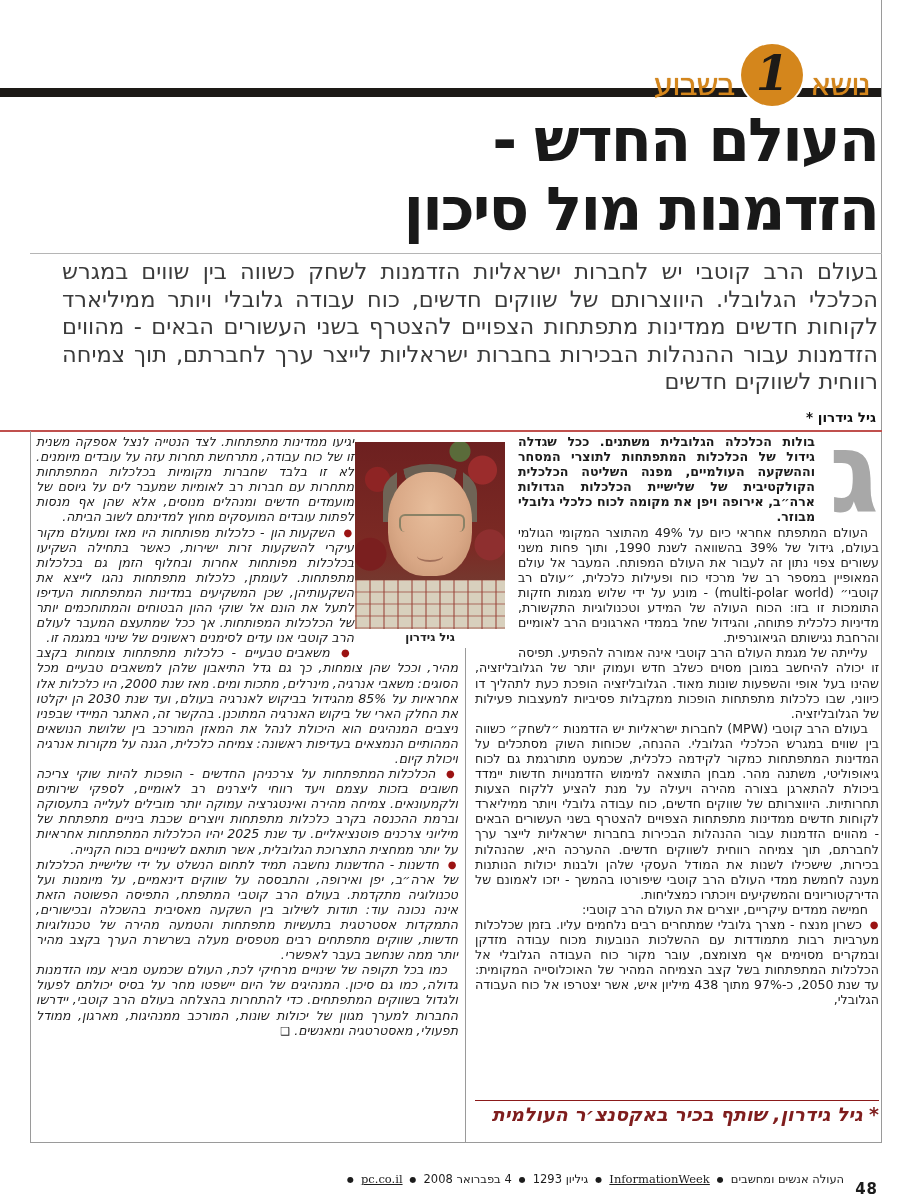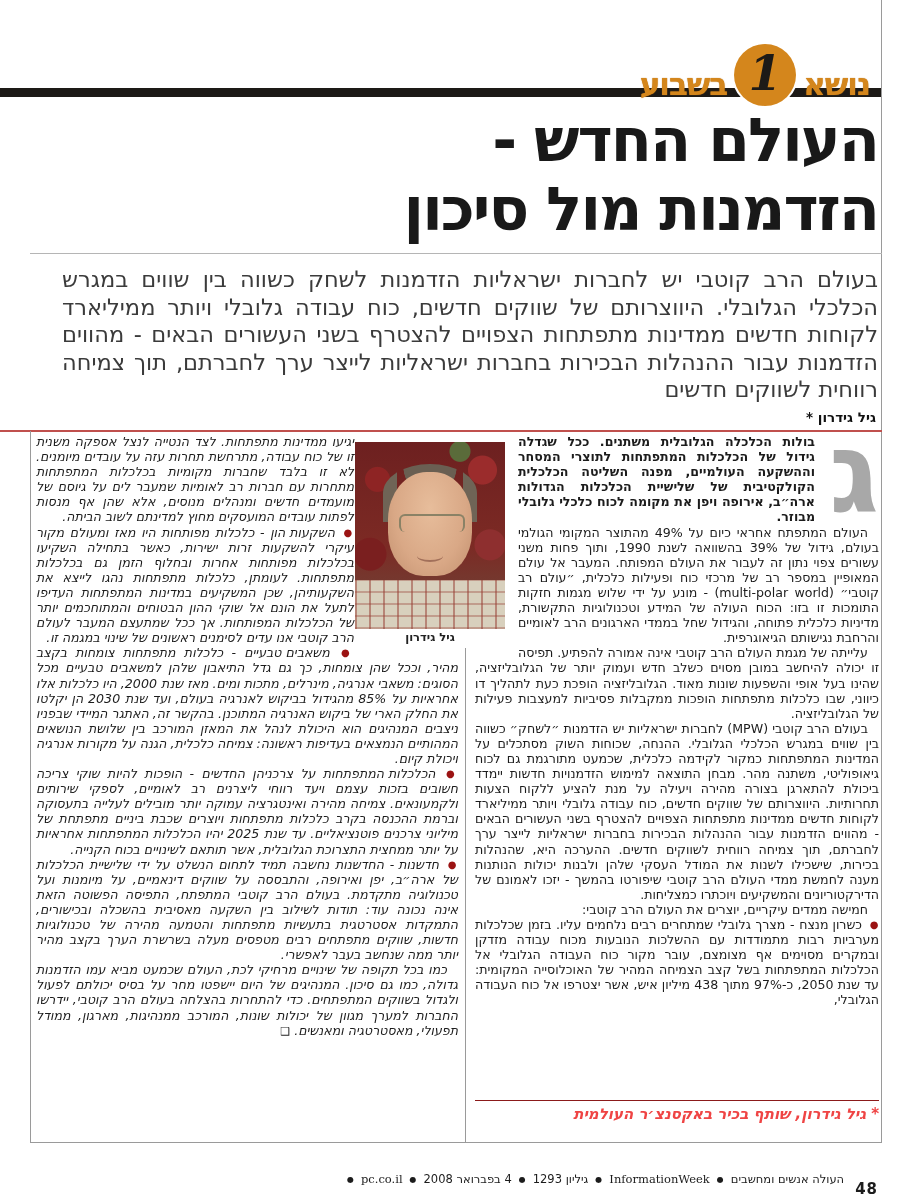--- a/index.html
+++ b/index.html
@@ -2,31 +2,31 @@
 <html lang="he" dir="rtl"><head>
 <meta charset="utf-8">
 <style>
   html,body{margin:0;padding:0;background:#e8e8e8;}
   .page{position:relative;width:900px;height:1202px;background:#ffffff;margin:0 auto;
         font-family:"DejaVu Sans",sans-serif;direction:rtl;overflow:hidden;color:#1c1c1c;}
   
   .topbar{position:absolute;left:0;top:88px;width:882px;height:9px;background:#1d1a17;}
   .vrule-right{position:absolute;left:881px;top:0;width:1px;height:1142px;background:#9a9a9a;}
   .logo{position:absolute;top:40px;right:30px;height:66px;display:flex;align-items:flex-end;gap:7px;z-index:3;}
-  .logo .word{font-weight:700;font-size:31px;line-height:1;color:#d4861c;padding-bottom:6px;
+  .logo .word{font-weight:400;font-size:31px;line-height:1;color:#d4861c;padding-bottom:6px;
               letter-spacing:-1px;text-shadow:0 0 1px #b36d10;}
   .logo .disc{width:62px;height:62px;border-radius:50%;background:#d4861c;display:flex;
               align-items:center;justify-content:center;box-shadow:0 0 0 2px #fff;}
   .logo .disc span{font-family:"DejaVu Serif",serif;font-style:italic;font-weight:bold;
                    font-size:48px;line-height:1;color:#1d1a17;transform:translateY(-2px);}
   
   .headline{position:absolute;top:106px;right:22px;left:40px;text-align:right;
             font-weight:800;font-size:60px;line-height:69px;color:#191919;letter-spacing:-2px;}
   .hl-rule{position:absolute;left:30px;top:253px;width:852px;height:1px;background:#b5b5b5;}
-  .deck{position:absolute;top:266px;right:22px;width:816px;font-size:22.5px;line-height:27.5px;
+  .deck{position:absolute;top:258px;right:22px;width:816px;font-size:22.5px;line-height:27.5px;
         color:#3b3b3b;text-align:justify;}
   .byline{position:absolute;top:409px;right:24px;font-size:13.5px;font-weight:bold;color:#111;}
   .red-rule{position:absolute;left:0px;top:430px;width:882px;height:2px;background:#c0504d;}
   
   .vrule-left{position:absolute;left:30px;top:431px;width:1px;height:711px;background:#9a9a9a;}
   .hrule-bottom{position:absolute;left:30px;top:1142px;width:852px;height:1px;background:#9a9a9a;}
   .col-divider{position:absolute;left:465px;top:648px;width:1px;height:494px;background:#9a9a9a;}
   
   .col{position:absolute;top:434px;font-size:12.6px;line-height:15.1px;text-align:justify;color:#1c1c1c;}
   .col p{margin:0;}
@@ -38,21 +38,21 @@
   .dropcap{float:right;width:50px;height:82px;font-size:112px;line-height:76px;
            font-weight:bold;color:#a8a8a8;margin-left:14px;text-align:center;}
   .opening{font-weight:bold;}
   .bullet p{display:inline;}
   .bullet{margin:0;}
   .dot{color:#9b1313;font-size:10px;vertical-align:1px;margin-left:3px;}
   .section-heading{font-size:20px;line-height:22px;color:#b03128;font-weight:600;
                    margin:9px 0 5px 0;text-align:right;text-indent:0;}
   .endmark{font-size:11px;}
   .footnote{position:absolute;bottom:14px;right:0;left:0;border-top:1px solid #8b1a1a;
-            padding-top:6px;color:#ef4444;font-weight:bold;font-style:italic;font-size:15px;
+            padding-top:6px;color:#7f1d1d;font-weight:bold;font-style:italic;font-size:19px;
             text-align:right;}
   
   .photo{position:absolute;left:355px;top:442px;width:150px;height:187px;overflow:hidden;
          background:
            radial-gradient(circle at 15% 20%, #8e2424 0 12px, transparent 13px),
            radial-gradient(circle at 85% 15%, #9b2c2c 0 14px, transparent 15px),
            radial-gradient(circle at 70% 5%, #5a6b3a 0 10px, transparent 11px),
            radial-gradient(circle at 10% 60%, #7a1f1f 0 16px, transparent 17px),
            radial-gradient(circle at 90% 55%, #8e2f2f 0 15px, transparent 16px),
            linear-gradient(180deg,#6d2020 0%,#7c2a24 55%,#6b4a3c 100%);}
@@ -69,21 +69,21 @@
                 background:
                  repeating-linear-gradient(90deg,rgba(150,60,50,.5) 0 2px,transparent 2px 14px),
                  repeating-linear-gradient(0deg,rgba(150,60,50,.35) 0 2px,transparent 2px 12px),
                  #d8d0bd;}
   .caption{position:absolute;left:355px;top:630px;width:150px;font-size:11.5px;font-weight:bold;
            color:#222;text-align:center;}
   
   .footer{position:absolute;top:1160px;right:22px;display:flex;align-items:center;gap:7px;
           font-size:11.5px;color:#1c1c1c;}
   .footer .pn{font-size:15px;font-weight:bold;letter-spacing:1px;margin-left:4px;margin-top:20px;}
-  .footer .lat{font-family:"DejaVu Serif",serif;direction:ltr;}
+  .footer .lat{font-family:"DejaVu Serif",serif;direction:ltr;text-decoration:underline;}
   .footer .sep{font-size:8px;}
 </style>
 </head>
 <body>
 
 <div class="page">
 
   <div class="topbar"></div>
   <div class="vrule-right"></div>
   <div class="logo">

